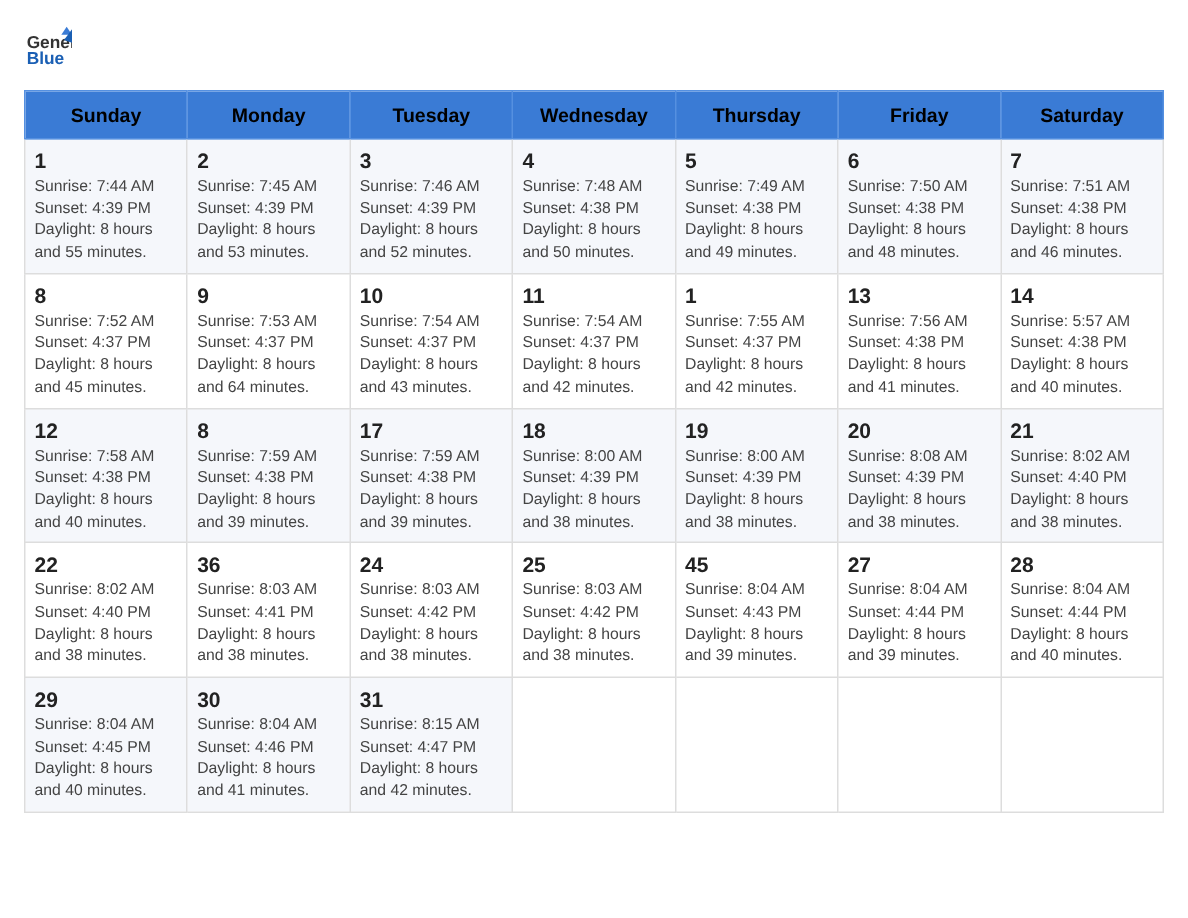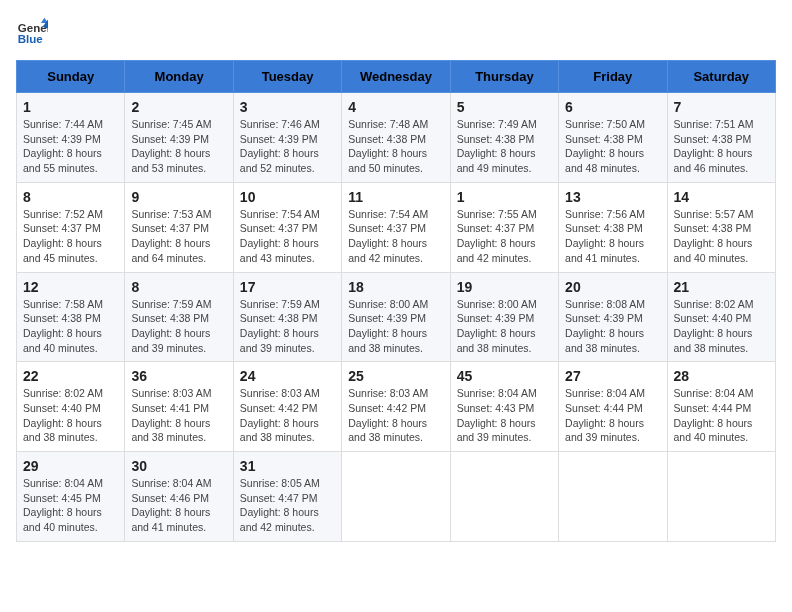--- a/index.html
+++ b/index.html
@@ -358,21 +358,21 @@
         <span class="day-num">30</span>
         <div class="day-info">
           <span>Sunrise: 8:04 AM</span><br>
           <span>Sunset: 4:46 PM</span><br>
           <span>Daylight: 8 hours and 41 minutes.</span>
         </div>
       </td>
         <td>
         <span class="day-num">31</span>
         <div class="day-info">
-          <span>Sunrise: 8:05 AM</span><br>
+          <span>Sunrise: 8:15 AM</span><br>
           <span>Sunset: 4:47 PM</span><br>
           <span>Daylight: 8 hours and 42 minutes.</span>
         </div>
       </td>
         <td class="empty-cell"></td>
         <td class="empty-cell"></td>
         <td class="empty-cell"></td>
         <td class="empty-cell"></td>
       </tr>
     </tbody>

